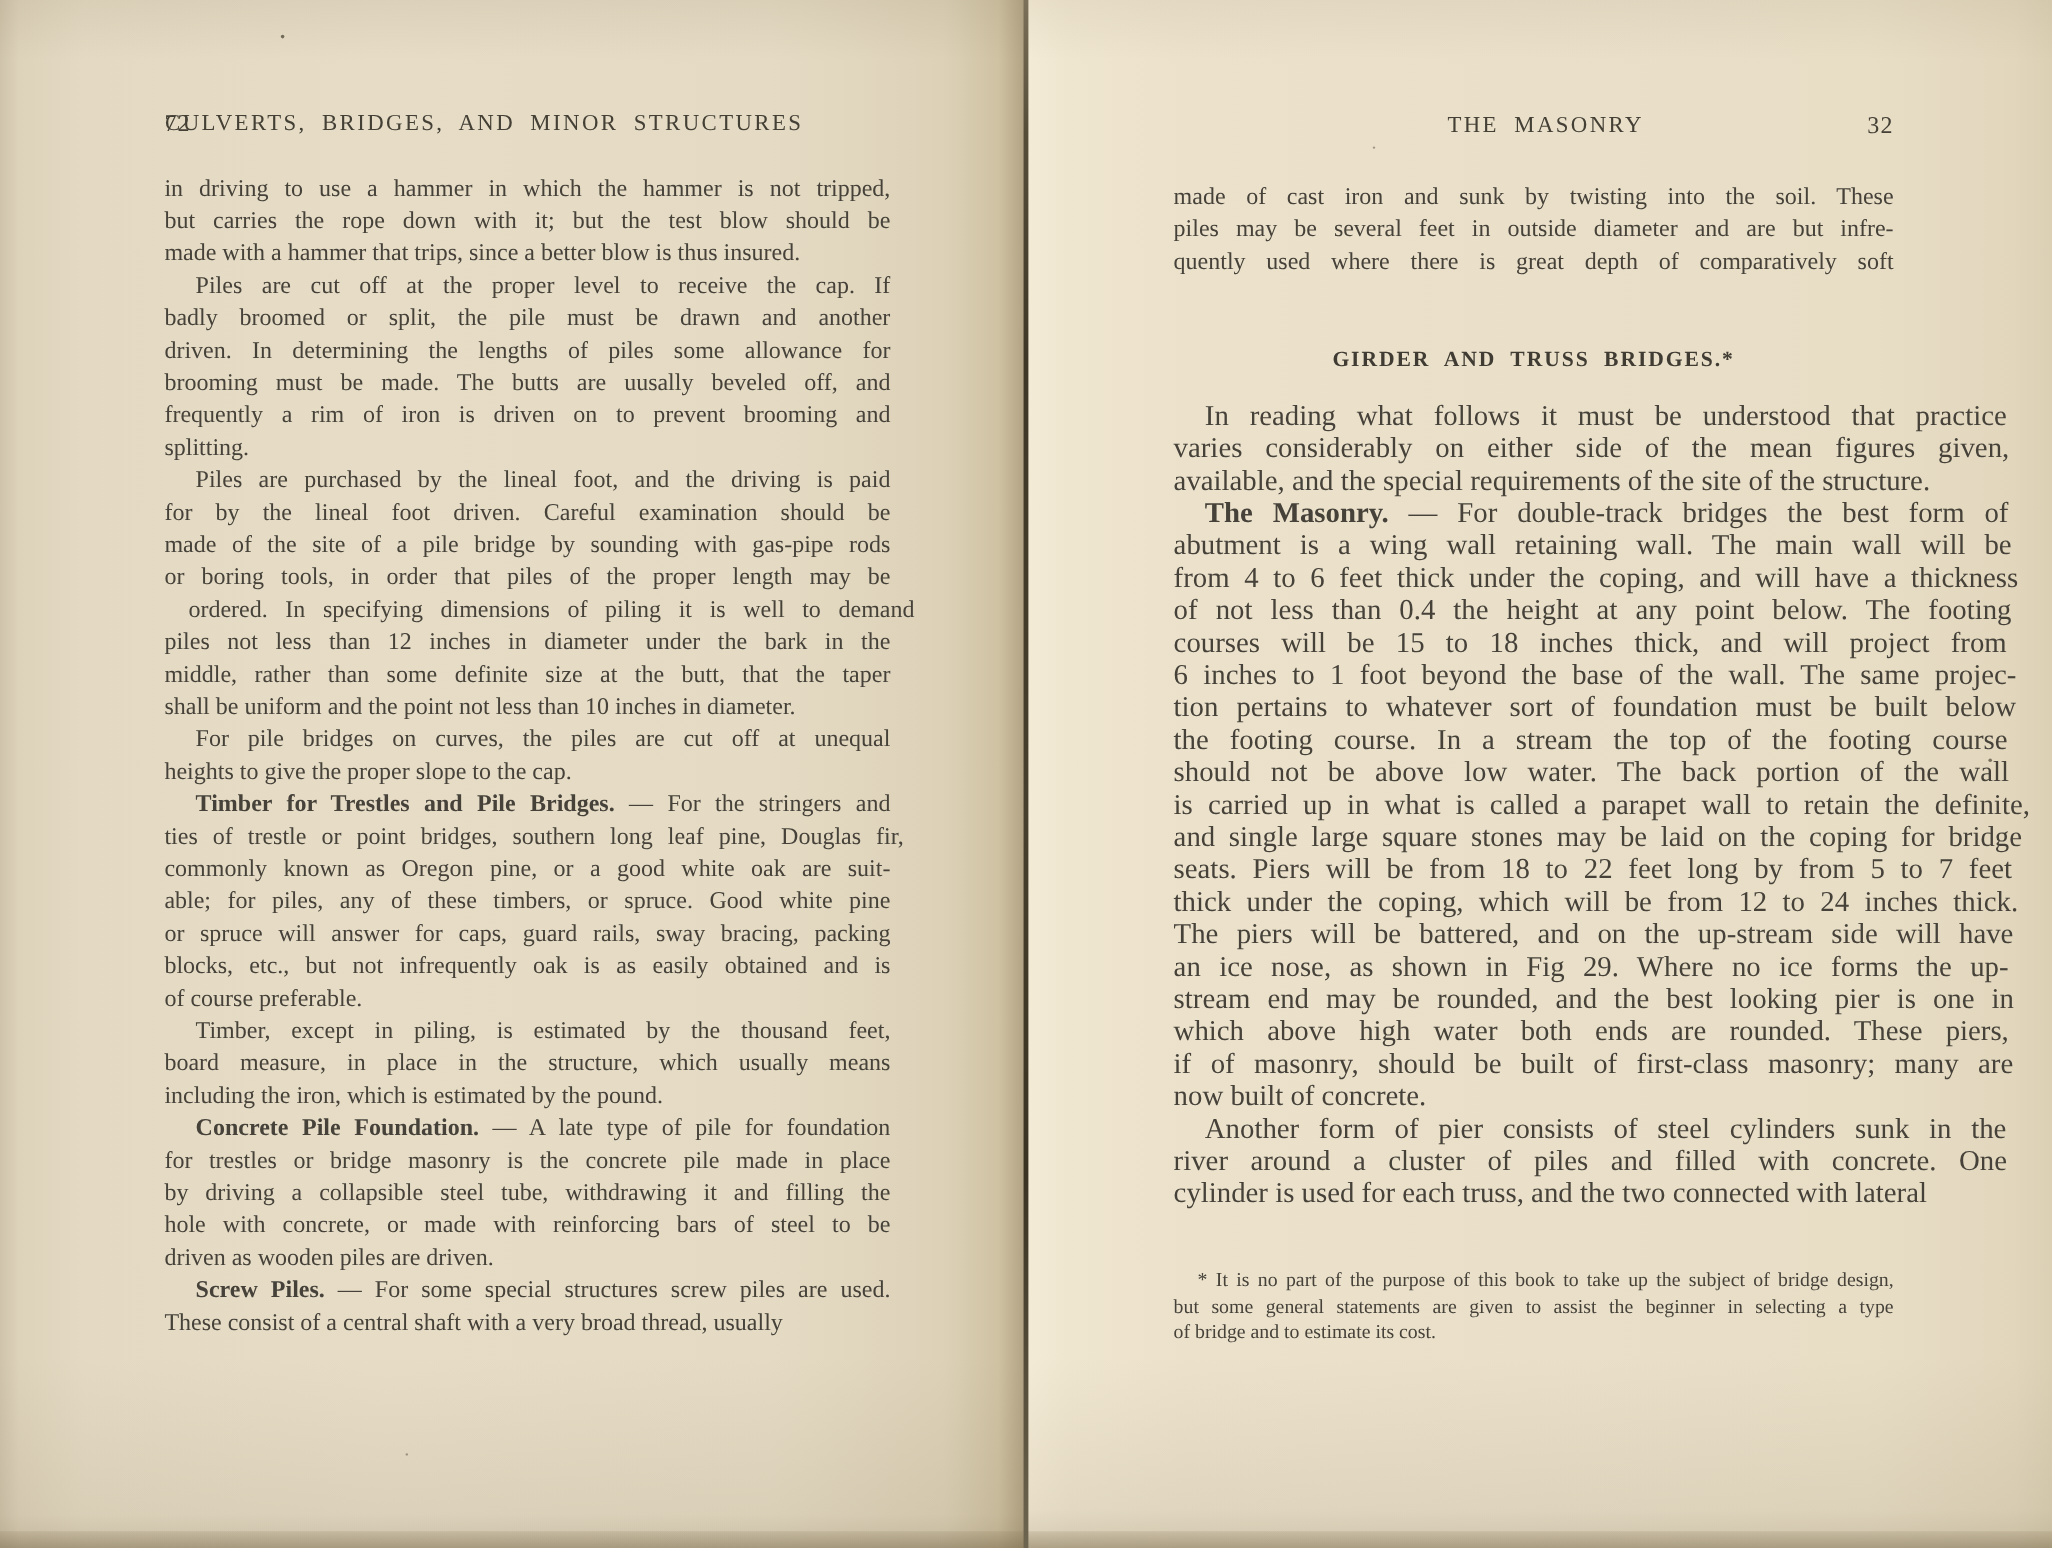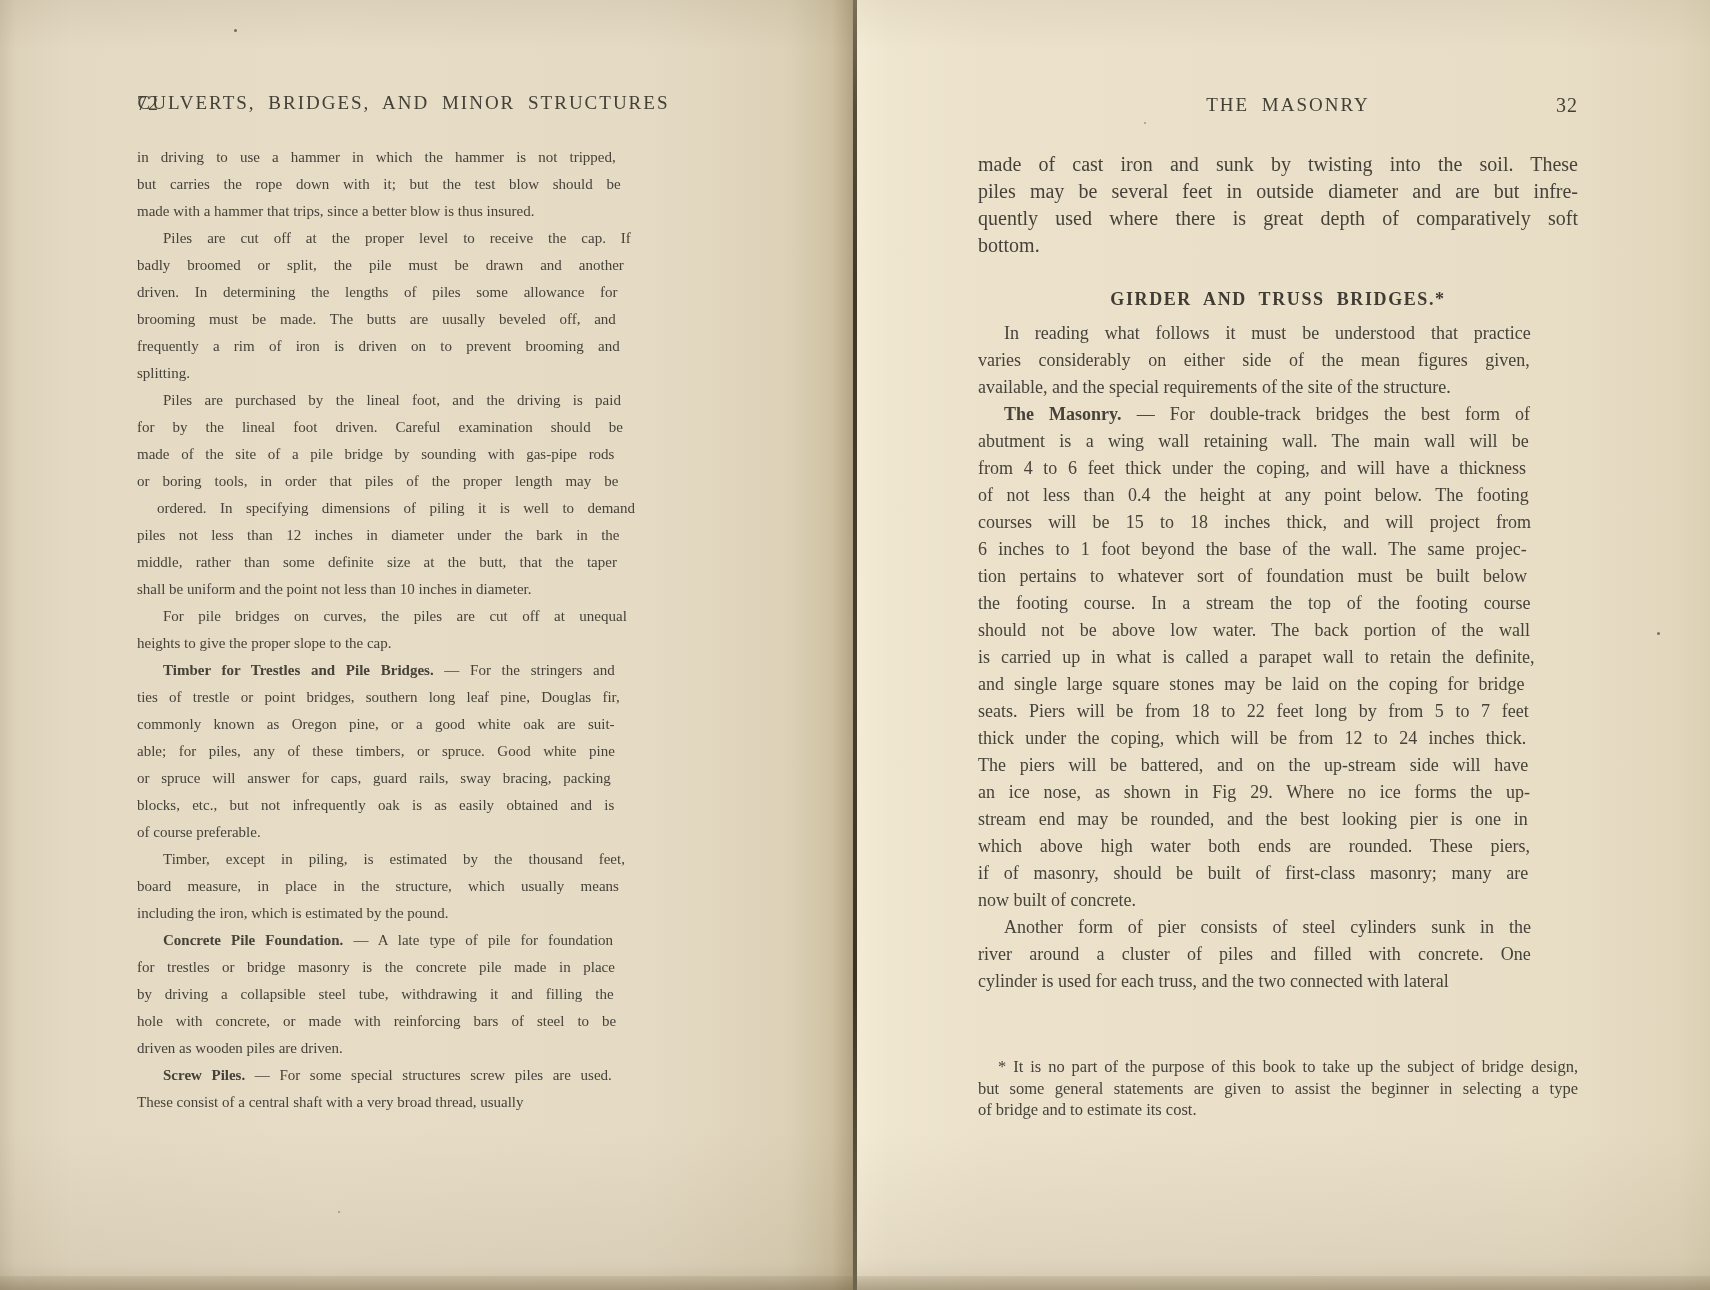--- a/index.html
+++ b/index.html
@@ -23,25 +23,25 @@
   .header-left{left:137px;top:92px;width:605px;}
   .header-right{left:978px;top:94px;width:600px;}
   .pgnum{position:absolute;top:0;font-size:20px;letter-spacing:1px;}
   .pgnum-left{left:0;}
   .pgnum-right{right:0;}
   .running-title{display:block;text-align:center;}
   .header-left .running-title{padding-right:72px;}
   .header-right .running-title{padding-left:20px;}
 
   .textcol{position:absolute;z-index:4;}
-  .body-left{left:137px;top:144px;width:605px;font-size:15px;line-height:27px;}
+  .body-left{left:137px;top:144px;width:605px;font-size:20px;line-height:27px;}
   .body-right-top{left:978px;top:151px;width:600px;font-size:20px;line-height:27px;}
   .section-heading{left:978px;top:289px;width:600px;text-align:center;font-weight:bold;
     font-size:18px;letter-spacing:1.6px;word-spacing:6px;color:#403c33;}
-  .body-right{left:978px;top:320px;width:600px;font-size:18px;line-height:27px;}
+  .body-right{left:978px;top:334px;width:600px;font-size:24px;line-height:27px;}
   .footnote{left:978px;top:1056px;width:600px;font-size:16.5px;line-height:21.5px;}
 
   .para{margin:0;}
   .line{white-space:nowrap;}
   .line.indent{text-indent:26px;}
   .footnote .line.indent{text-indent:20px;}
   .lead{font-weight:bold;}
 
   .speck{position:absolute;border-radius:50%;background:#57503f;z-index:5;}
   .speck-1{left:234px;top:29px;width:3px;height:3px;opacity:.8;}
@@ -122,21 +122,20 @@
         <div class="line indent" style="word-spacing: 5.84px;"><span class="measure"><span class="lead">Screw Piles.</span> — For some special structures screw piles are used.</span></div>
         <div class="line last"><span class="measure">These consist of a central shaft with a very broad thread, usually</span></div>
       </div>
     </div>
 
   <div class="textcol body-right-top">
       <div class="para">
         <div class="line" style="word-spacing: 12.16px;"><span class="measure">made of cast iron and sunk by twisting into the soil. These</span></div>
         <div class="line" style="word-spacing: 9.16px;"><span class="measure">piles may be several feet in outside diameter and are but infre-</span></div>
         <div class="line" style="word-spacing: 12.3px;"><span class="measure">quently used where there is great depth of comparatively soft</span></div>
-        <div class="line last"><span class="measure">bottom.</span></div>
       </div>
     </div>
 
   <div class="textcol section-heading">GIRDER AND TRUSS BRIDGES.*</div>
 
   <div class="textcol body-right">
       <div class="para">
         <div class="line indent" style="word-spacing: 11.38px;"><span class="measure">In reading what follows it must be understood that practice</span></div>
         <div class="line" style="word-spacing: 13.1px;"><span class="measure">varies considerably on either side of the mean figures given,</span></div>
         <div class="line last"><span class="measure">available, and the special requirements of the site of the structure.</span></div>

